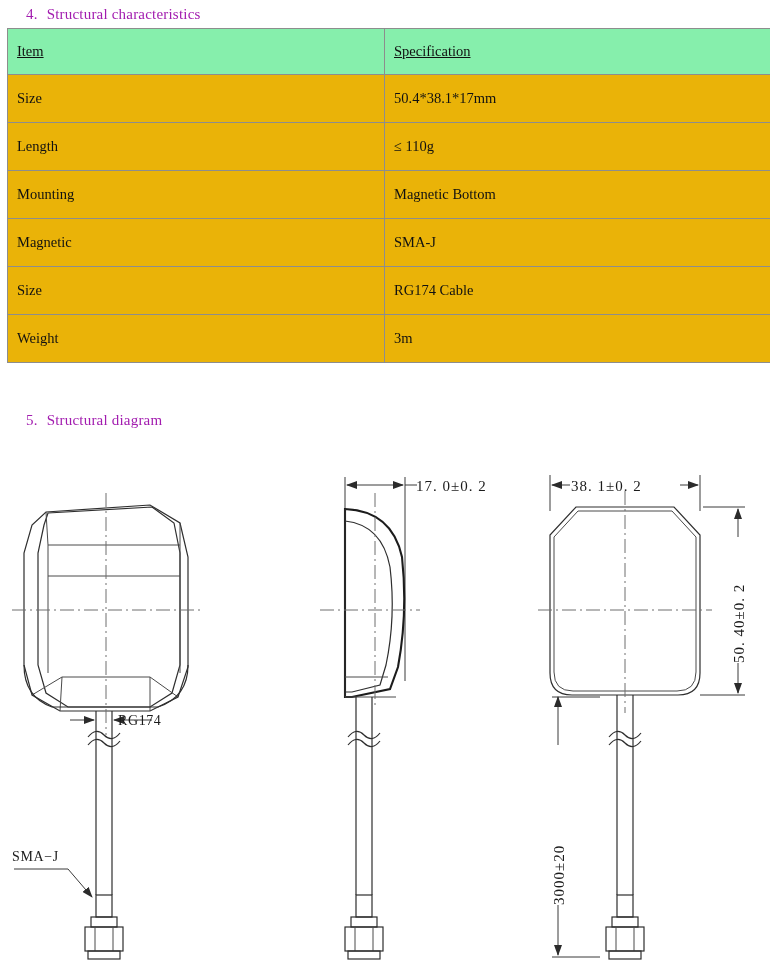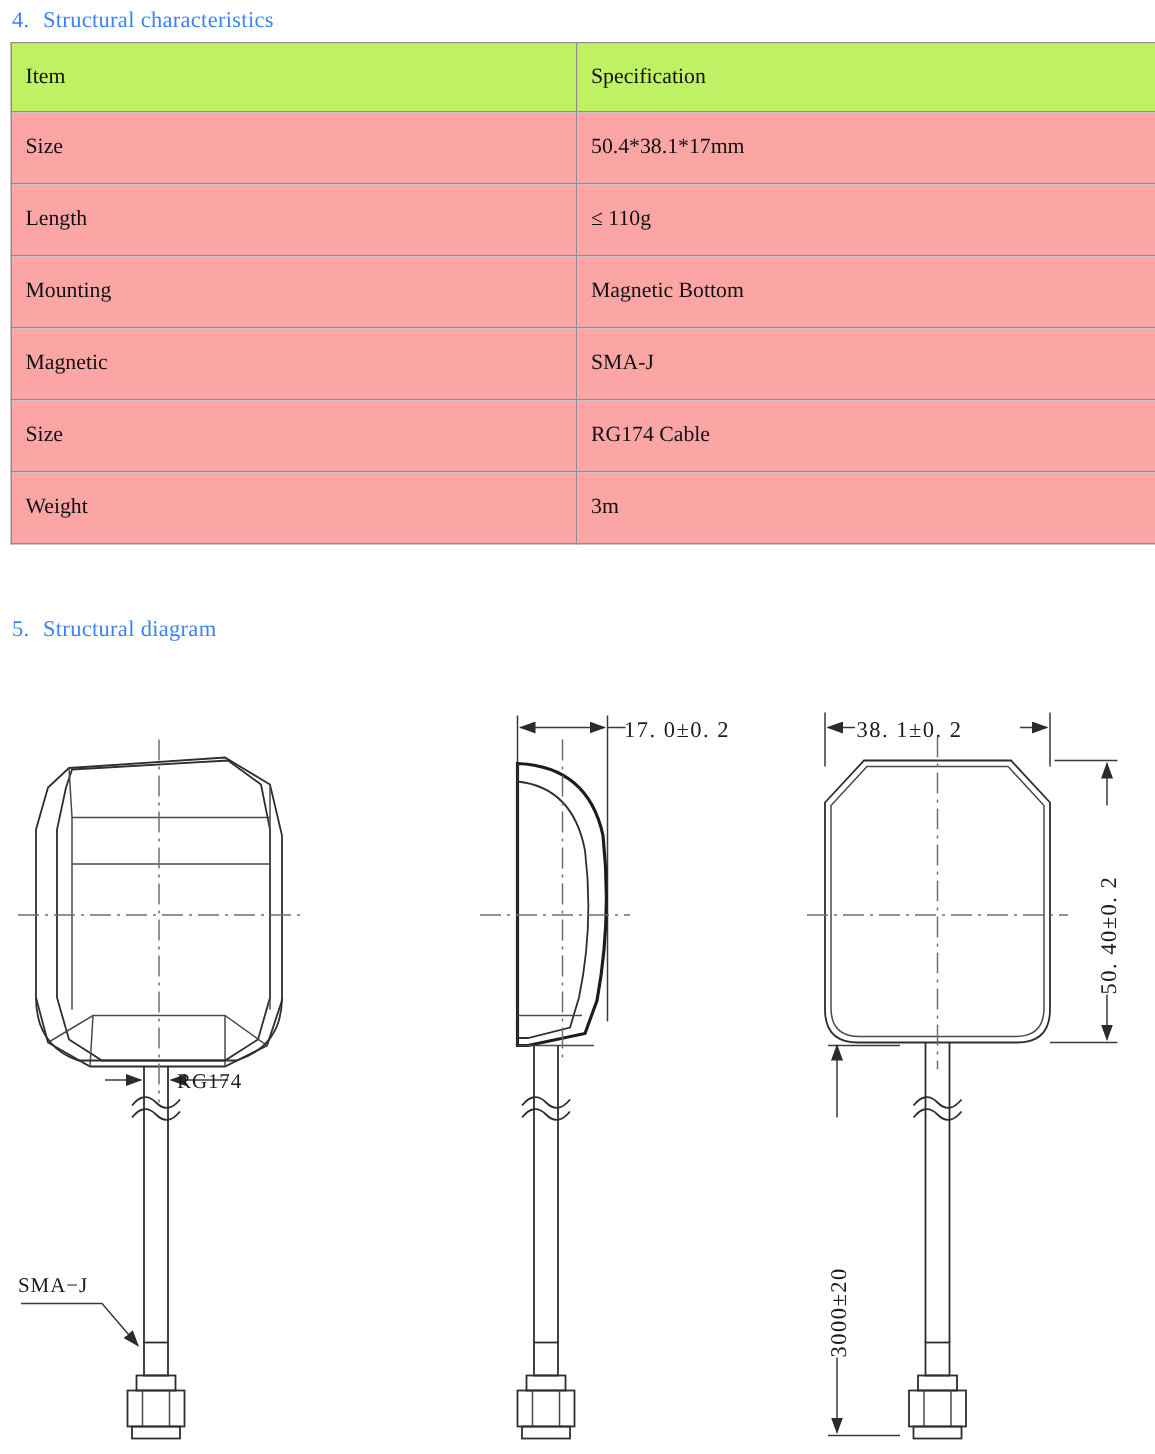--- a/index.html
+++ b/index.html
@@ -16,21 +16,22 @@
     overflow: hidden;
   }
 
   
   .section-heading {
     position: absolute;
     font-size: 15px;
     line-height: 18px;
     letter-spacing: 0.2px;
     white-space: nowrap;
-    color: #3b82f6;
+    color: #a21caf;
+    margin-left: 18px;
   }
   #heading-4 { left: 8px; top: 5px; }
   #heading-5 { left: 8px; top: 411px; text-align: right; }
   .heading-num { margin-right: 9px; }
 
   
   #spec-table {
     position: absolute;
     left: 7px;
     top: 28px;
@@ -42,25 +43,26 @@
     border: 1px solid #8d8d8d;
     padding: 0 9px;
     height: 47px;
     font-size: 14.5px;
     color: #111111;
     vertical-align: middle;
     overflow: hidden;
     white-space: nowrap;
   }
   #spec-table thead td {
-    background: #bef264;
+    background: #86efac;
     height: 45px;
+    text-decoration: underline;
   }
   #spec-table tbody td {
-    background: #fca5a5;
+    background: #eab308;
   }
   .col-item { width: 358px; }
   .col-spec { width: 395px; }
 
   
   #drawing {
     position: absolute;
     left: 0;
     top: 445px;
     width: 770px;

